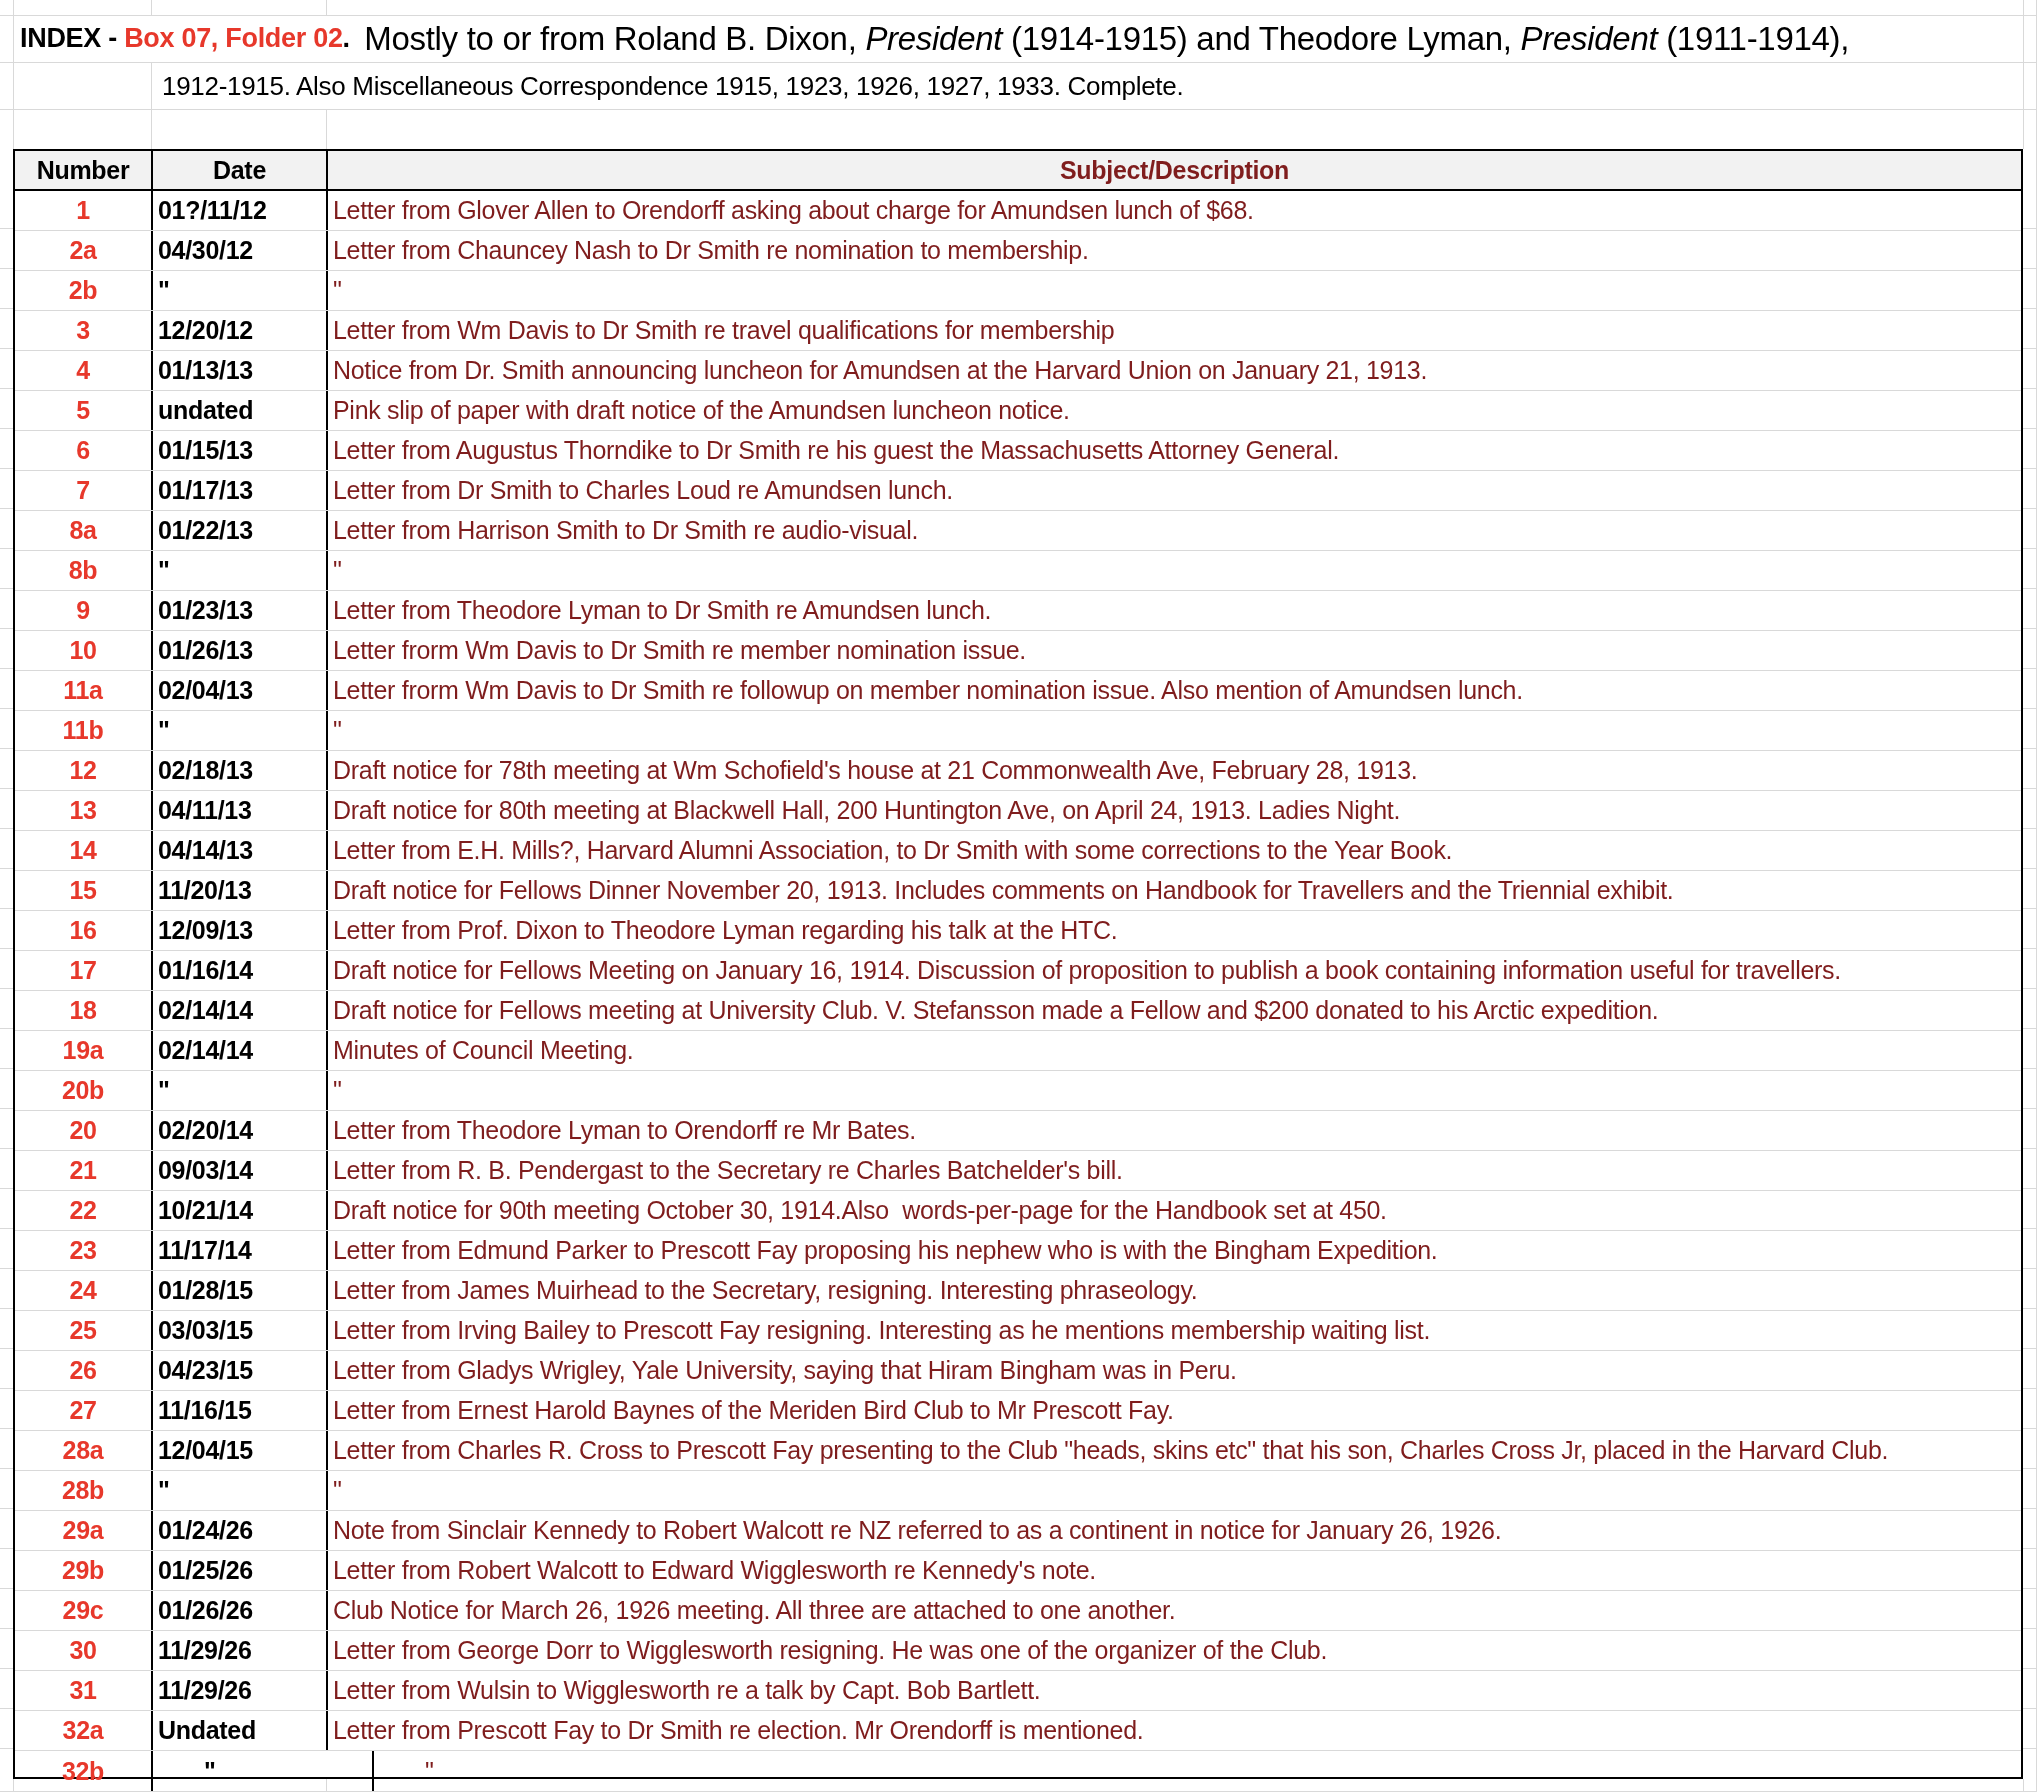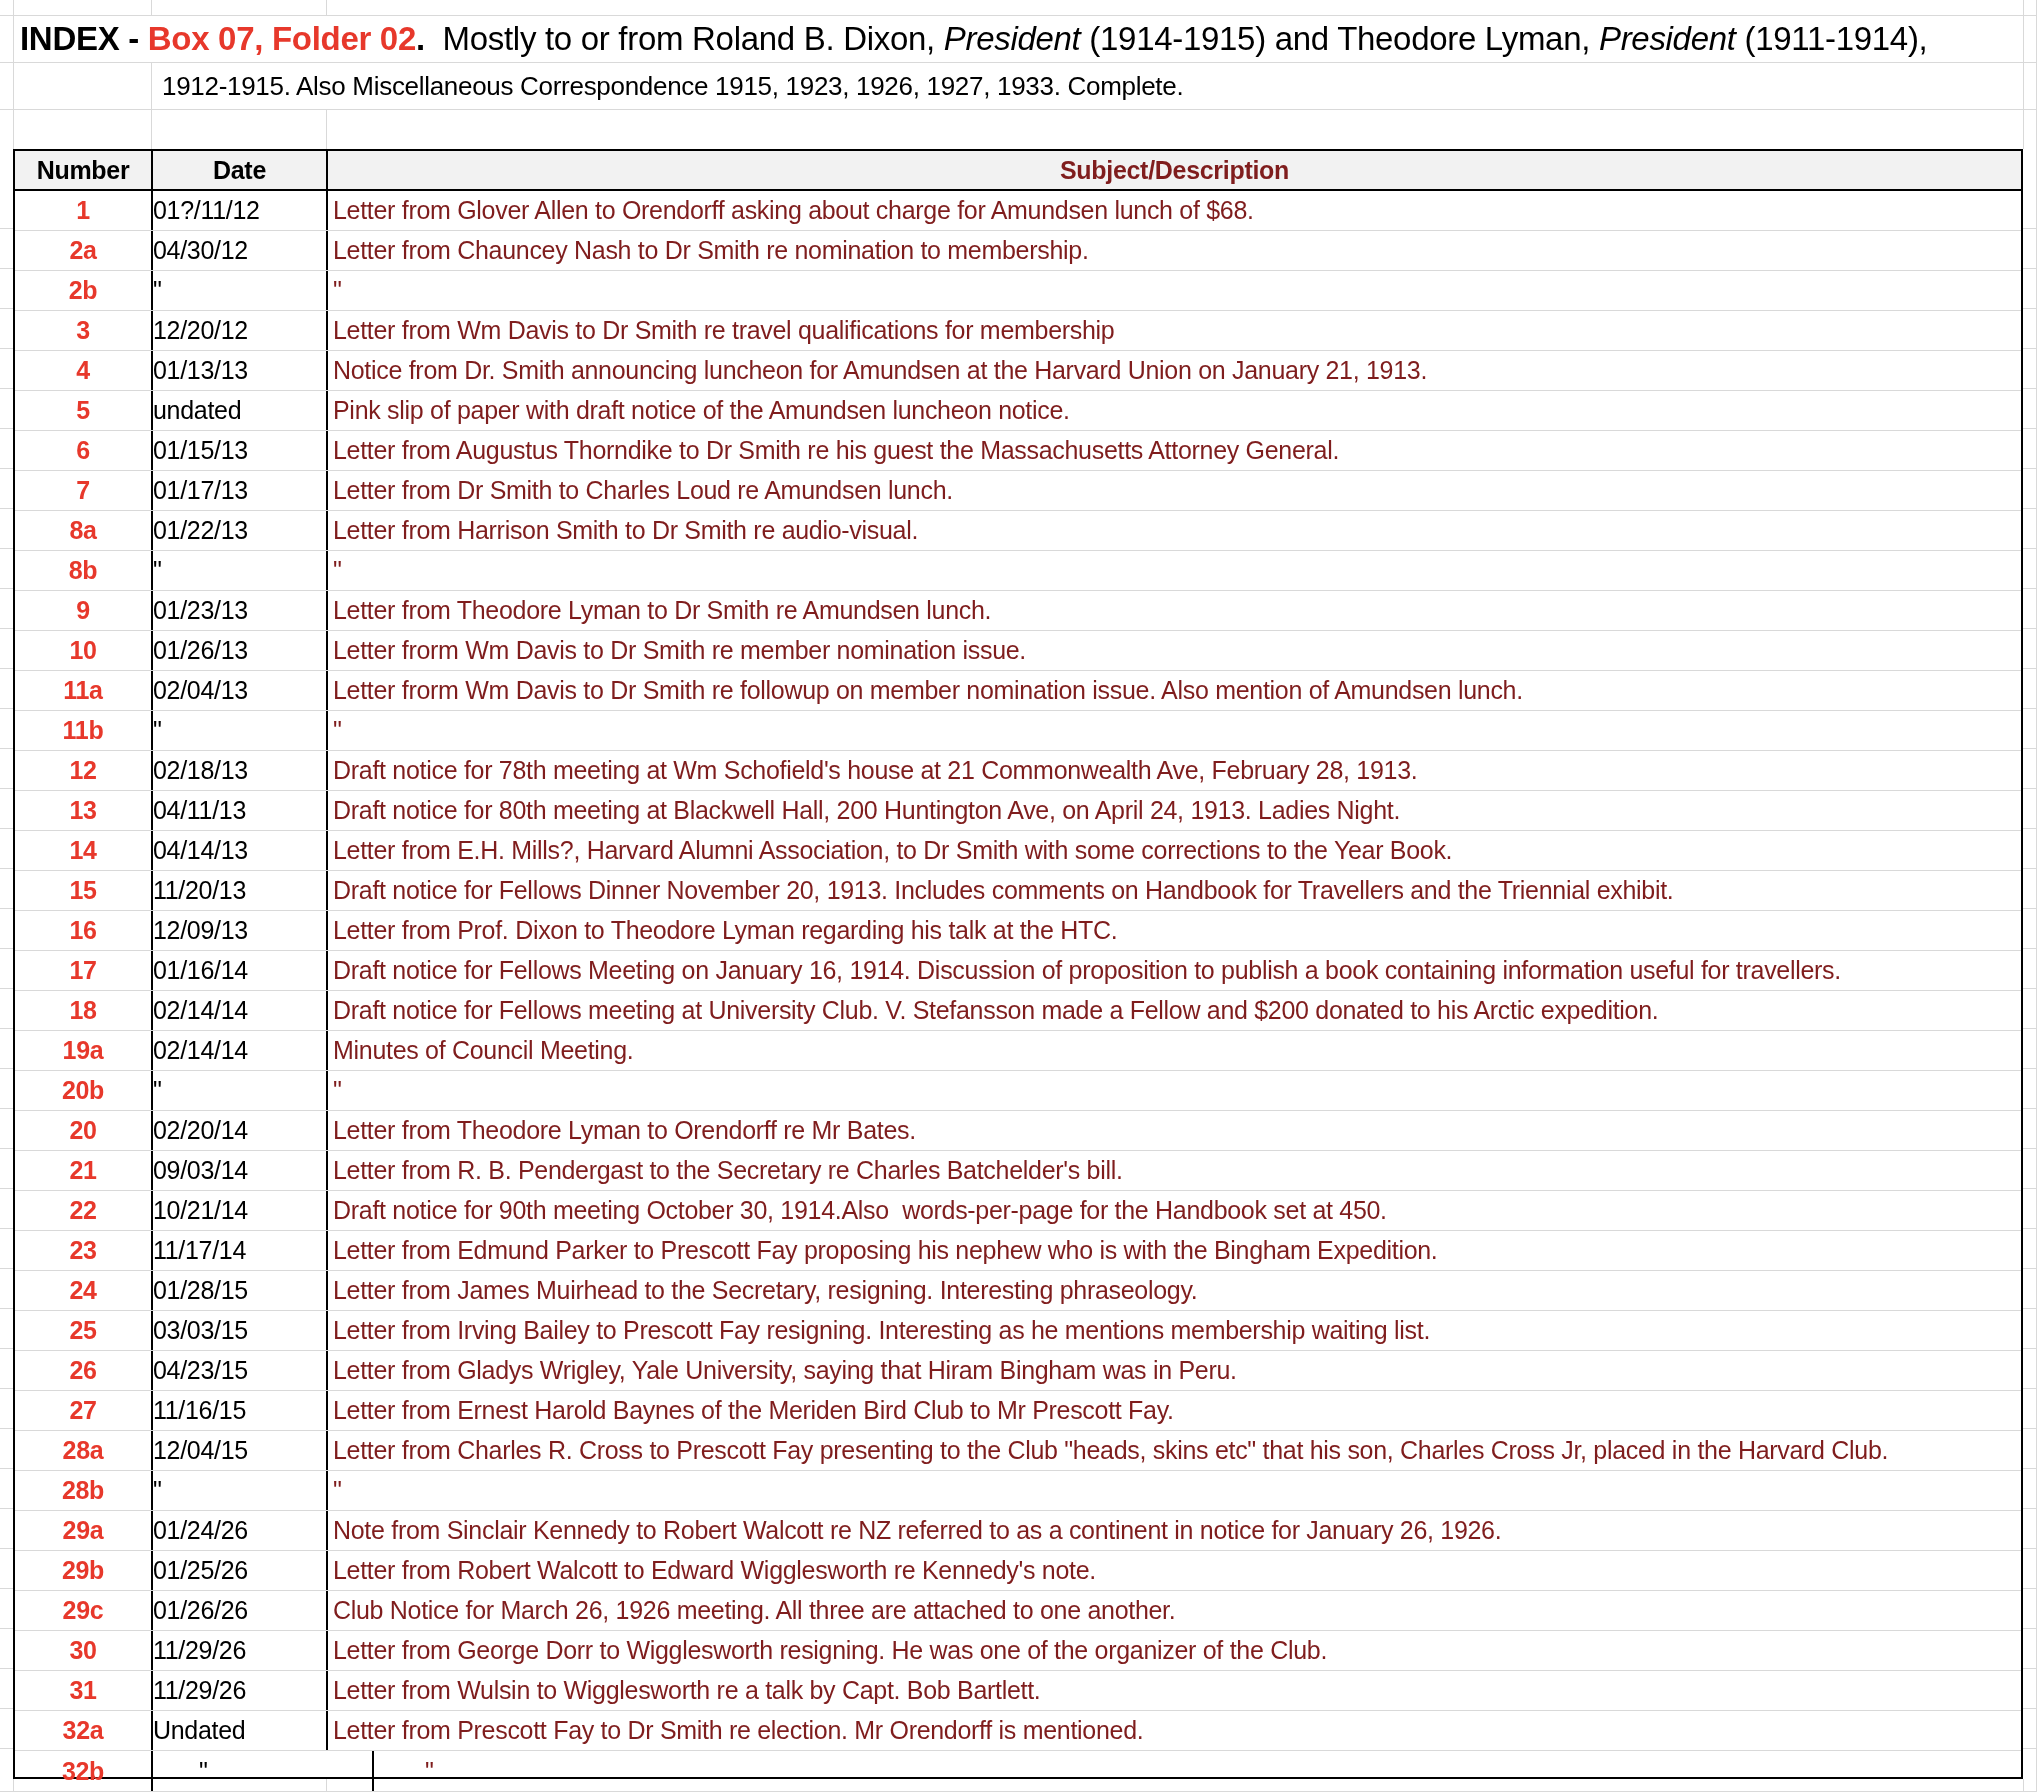--- a/index.html
+++ b/index.html
@@ -18,21 +18,21 @@
     background:repeating-linear-gradient(
       to bottom,
       transparent 0px, transparent 39px,
       #d9d9d9 39px, #d9d9d9 40px);
   }
   
   .title-row{
     position:absolute;left:20px;top:15px;height:47px;right:0;
     display:flex;align-items:center;white-space:pre;overflow:hidden;
   }
-  .t-bold{font-weight:bold;font-size:33px;letter-spacing:-0.3px;}
+  .t-bold{font-weight:bold;font-size:27px;letter-spacing:-0.3px;}
   .t-red{color:#e7382b;}
   .t-rest{font-size:33px;letter-spacing:-0.3px;text-align:right;}
   .t-italic{font-style:italic;}
   .subtitle-row{
     position:absolute;left:162px;top:62px;height:48px;right:0;
     display:flex;align-items:center;white-space:pre;overflow:hidden;
     font-size:26px;letter-spacing:-0.3px;
   }
   
   .table{
@@ -60,22 +60,22 @@
     border-right:2px solid #000;
     display:flex;align-items:center;justify-content:center;
     color:#e7382b;font-weight:bold;font-size:25px;letter-spacing:-0.3px;
     white-space:pre;
   }
   .thead .c-num{color:#000;border-right:2px solid #000;}
   .c-date{
     width:175px;flex:0 0 auto;box-sizing:border-box;
     border-right:2px solid #000;
     display:flex;align-items:center;
-    font-size:25px;letter-spacing:-0.3px;
-    color:#000;font-weight:normal;white-space:pre;overflow:hidden;
+    padding-left:5px;font-size:25px;letter-spacing:-0.3px;
+    color:#000;font-weight:bold;white-space:pre;overflow:hidden;
   }
   .thead .c-date{justify-content:center;padding-left:0;font-weight:bold;}
   .c-subj{
     flex:1 1 auto;box-sizing:border-box;
     display:flex;align-items:center;
     padding-left:5px;font-size:25px;letter-spacing:-0.3px;
     color:#7f1d1d;white-space:pre;overflow:hidden;
   }
   .thead .c-subj{justify-content:center;padding-left:0;font-weight:bold;}
 </style>

